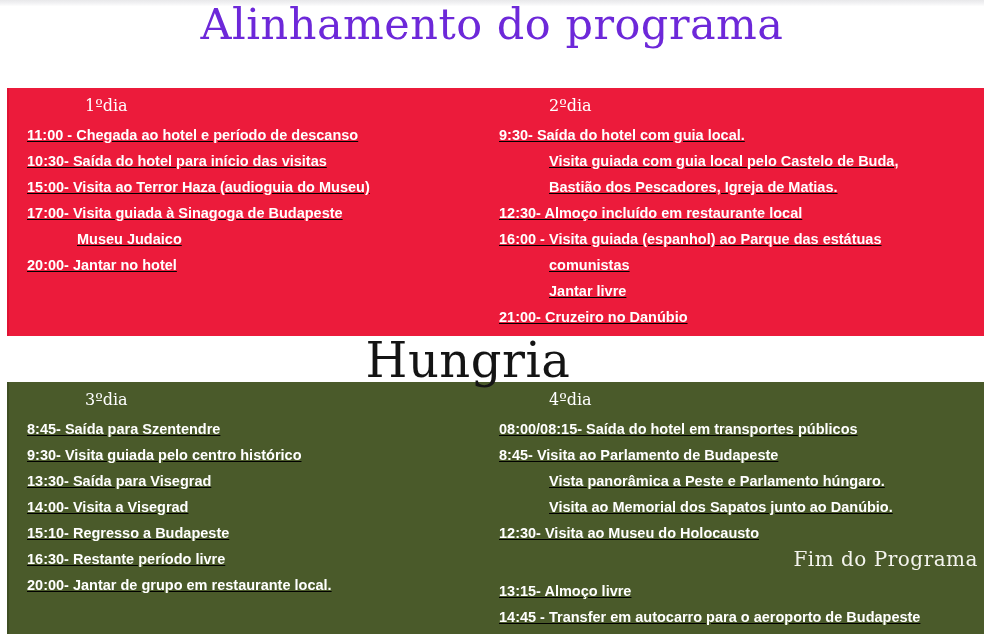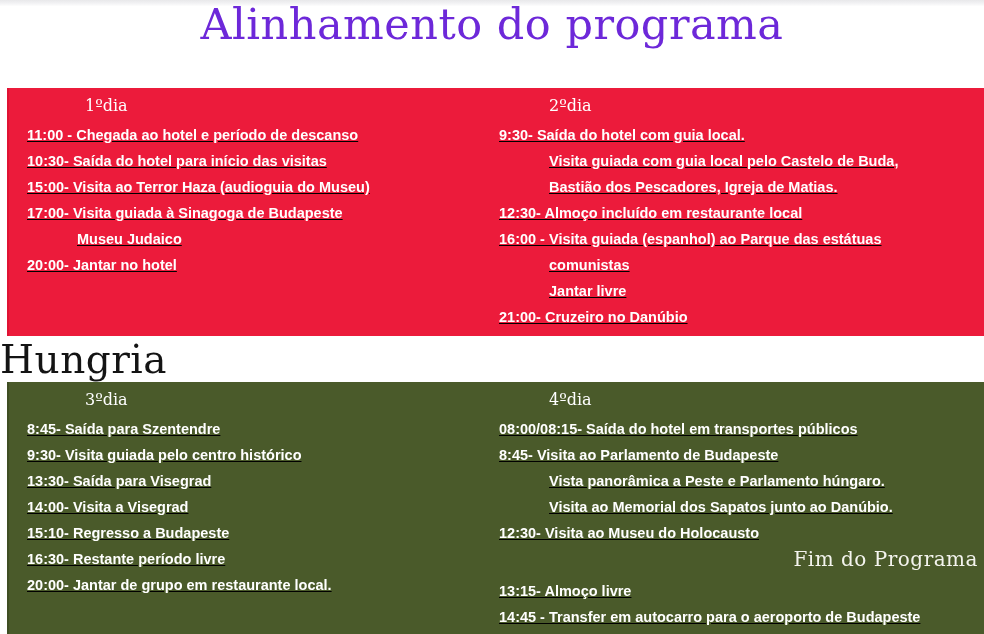--- a/index.html
+++ b/index.html
@@ -43,22 +43,22 @@
     text-align: center;
     font-size: 43px;
     line-height: 40px;
     color: #6d28d9;
     white-space: nowrap;
   }
   .mid-title {
     position: absolute;
     left: 0; top: 336px;
     width: 936px;
-    text-align: left;
-    font-size: 39px;
+    text-align: center;
+    font-size: 48px;
     line-height: 48px;
     color: #141414;
     z-index: 5;
     white-space: nowrap;
   }
 
   
   .band {
     position: absolute;
     overflow: hidden;

